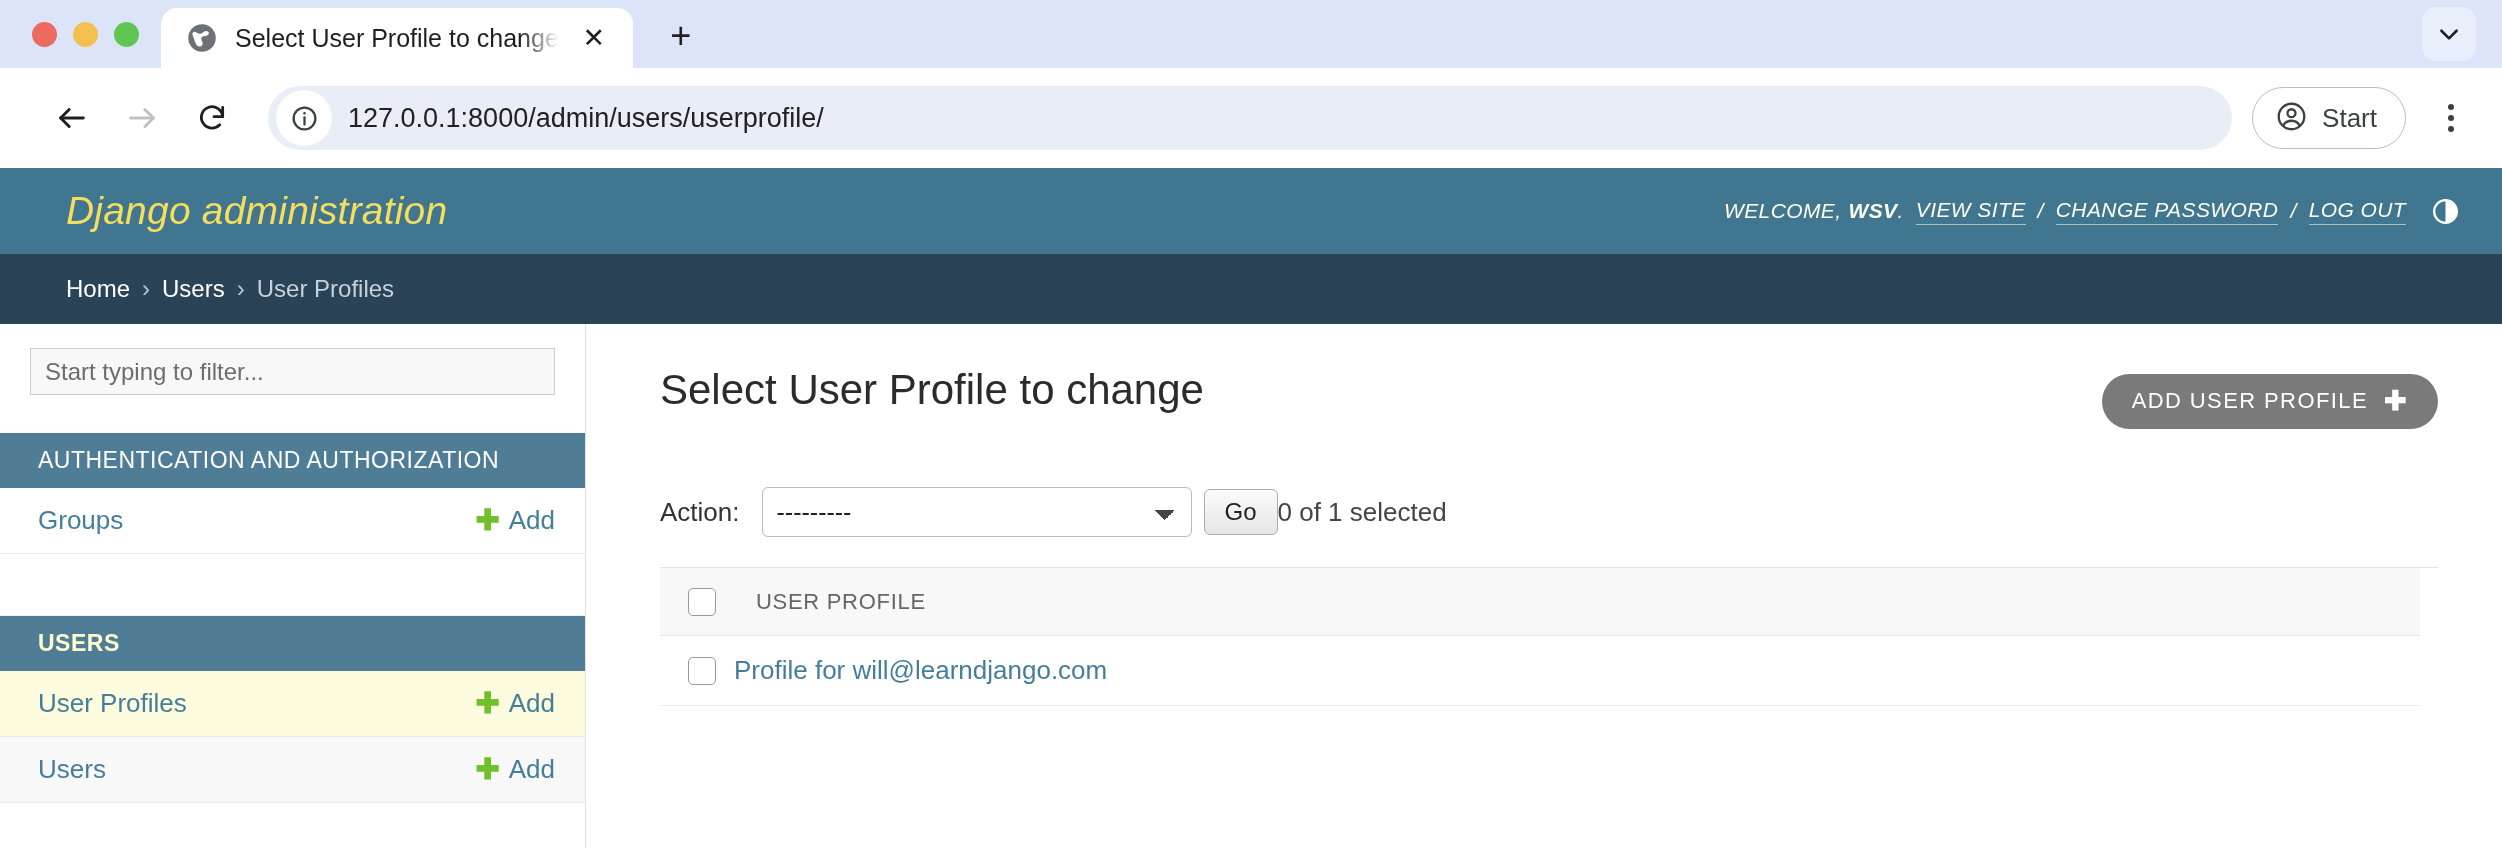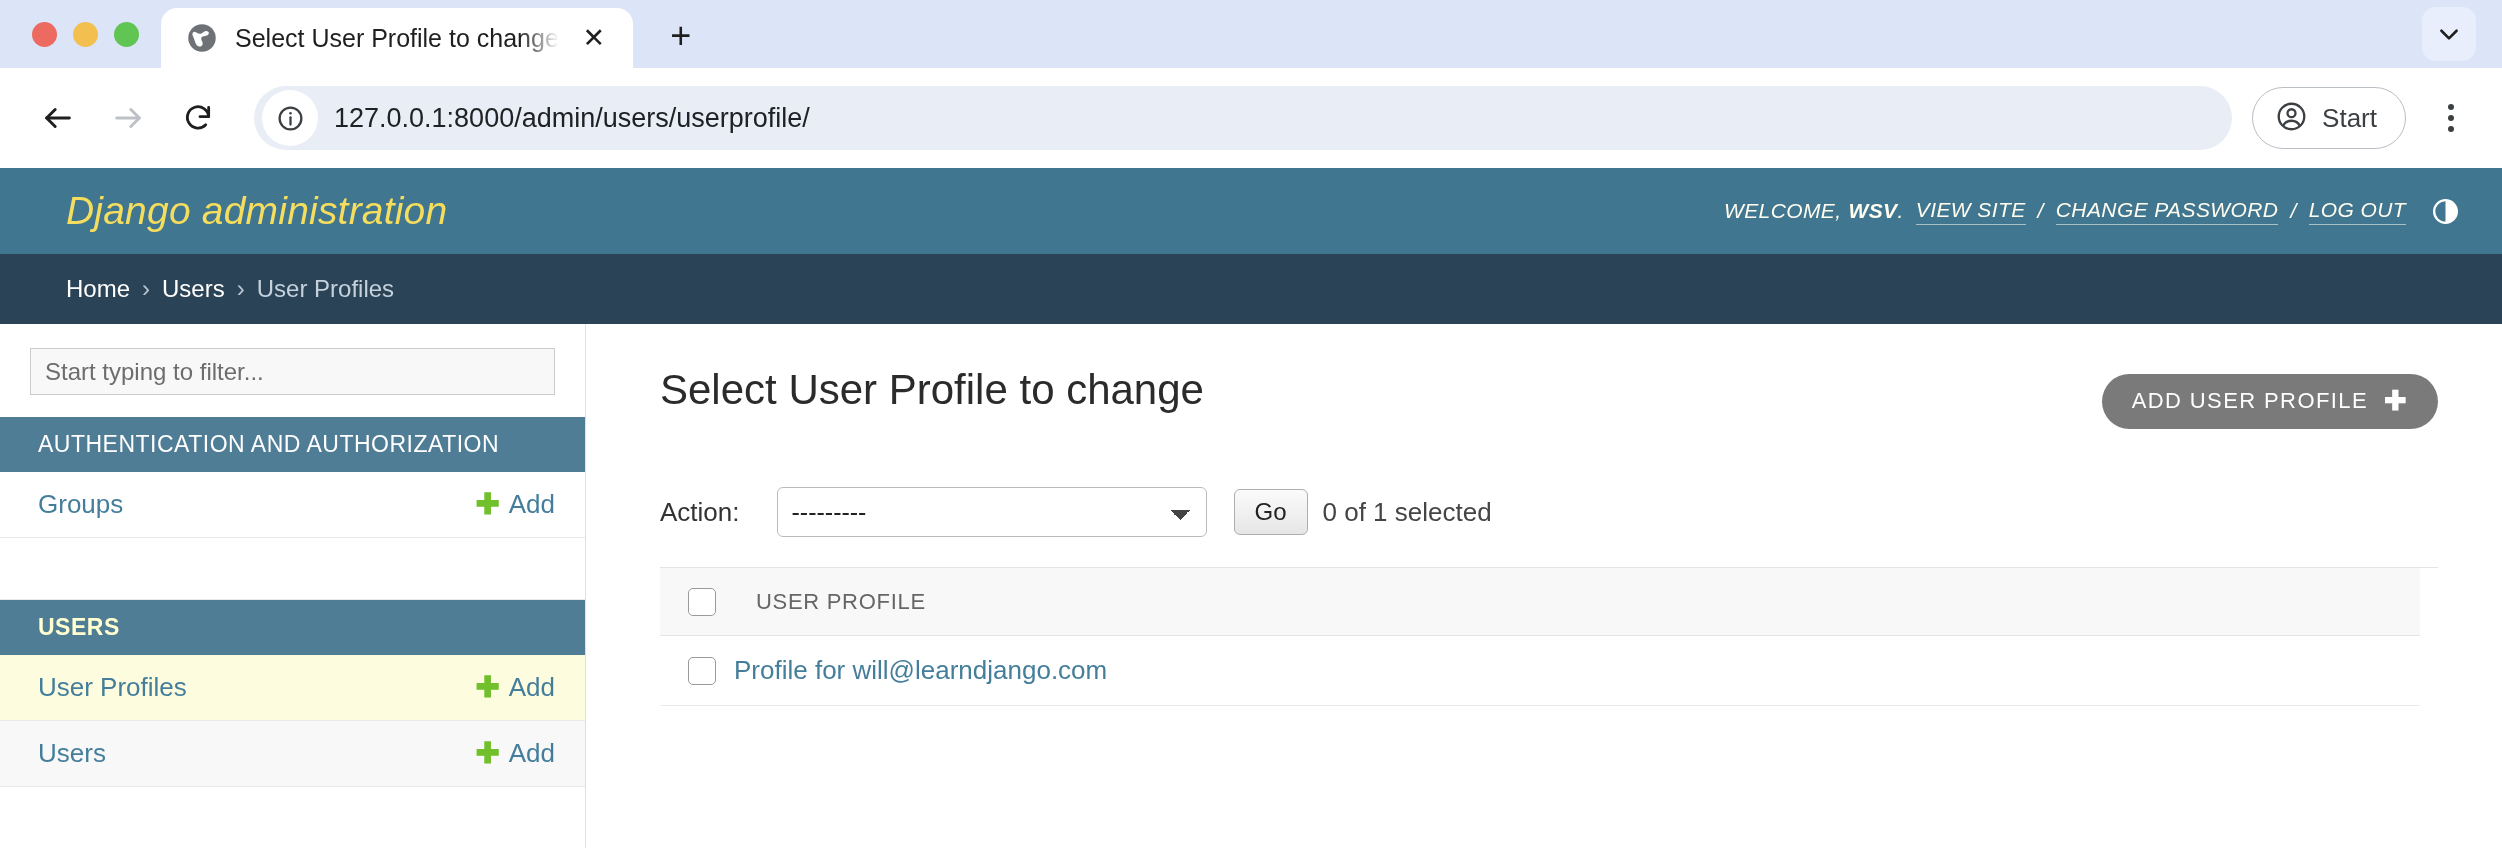--- a/index.html
+++ b/index.html
@@ -68,21 +68,21 @@
     background: #e8eefc;
     border-radius: 14px;
     display: flex; align-items: center; justify-content: center;
   }
 
   .toolbar {
     height: 100px;
     background: #fff;
     display: flex;
     align-items: center;
-    padding: 0 22px 0 26px;
+    padding: 0 22px 0 40px;
     gap: 6px;
     flex: 0 0 100px;
   }
   .navbtn {
     width: 64px; height: 64px;
     display: flex; align-items: center; justify-content: center;
     border-radius: 50%;
     color: #1f1f1f;
   }
   .navbtn.disabled { color: #bdc1c6; }
@@ -197,21 +197,21 @@
     background: #f8f8f8;
     font-size: 24px;
     color: #555;
     padding: 0 14px;
     font-family: "Liberation Sans", sans-serif;
     border-radius: 0;
     outline: none;
   }
   .filter-input::placeholder { color: #6d6d6d; }
 
-  .app-group { margin-top: 22px; }
+  .app-group { margin-top: 38px; }
   .app-caption {
     background: #4f7d96;
     color: #fff;
     font-size: 23px;
     letter-spacing: 0.5px;
     padding: 14px 30px 14px 38px;
     text-transform: uppercase;
   }
   .app-caption.active { color: #ffffd0; font-weight: 700; }
   .model-row {
@@ -257,21 +257,21 @@
     display: inline-flex;
     gap: 16px;
     text-decoration: none;
     margin-top: 8px;
   }
   .addlink-btn .plus-white { font-size: 27px; font-weight: 700; line-height: 1; }
 
   .actions-bar {
     display: flex;
     align-items: center;
-    gap: 15px;
+    gap: 0;
     margin-top: 58px;
   }
   .actions-label { font-size: 26px; color: #333; margin-right: 22px; }
   .action-select {
     width: 430px;
     height: 50px;
     font-size: 25px;
     font-family: "Liberation Sans", sans-serif;
     color: #222;
     border: 1.5px solid #bbb;

